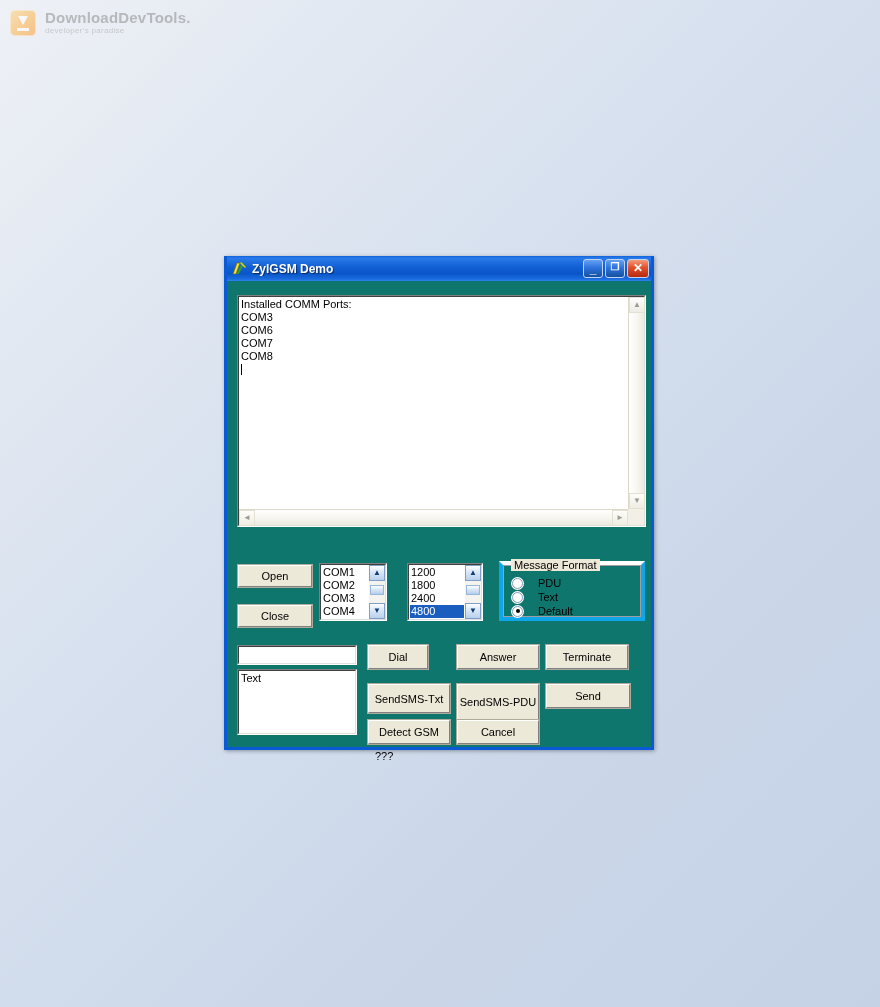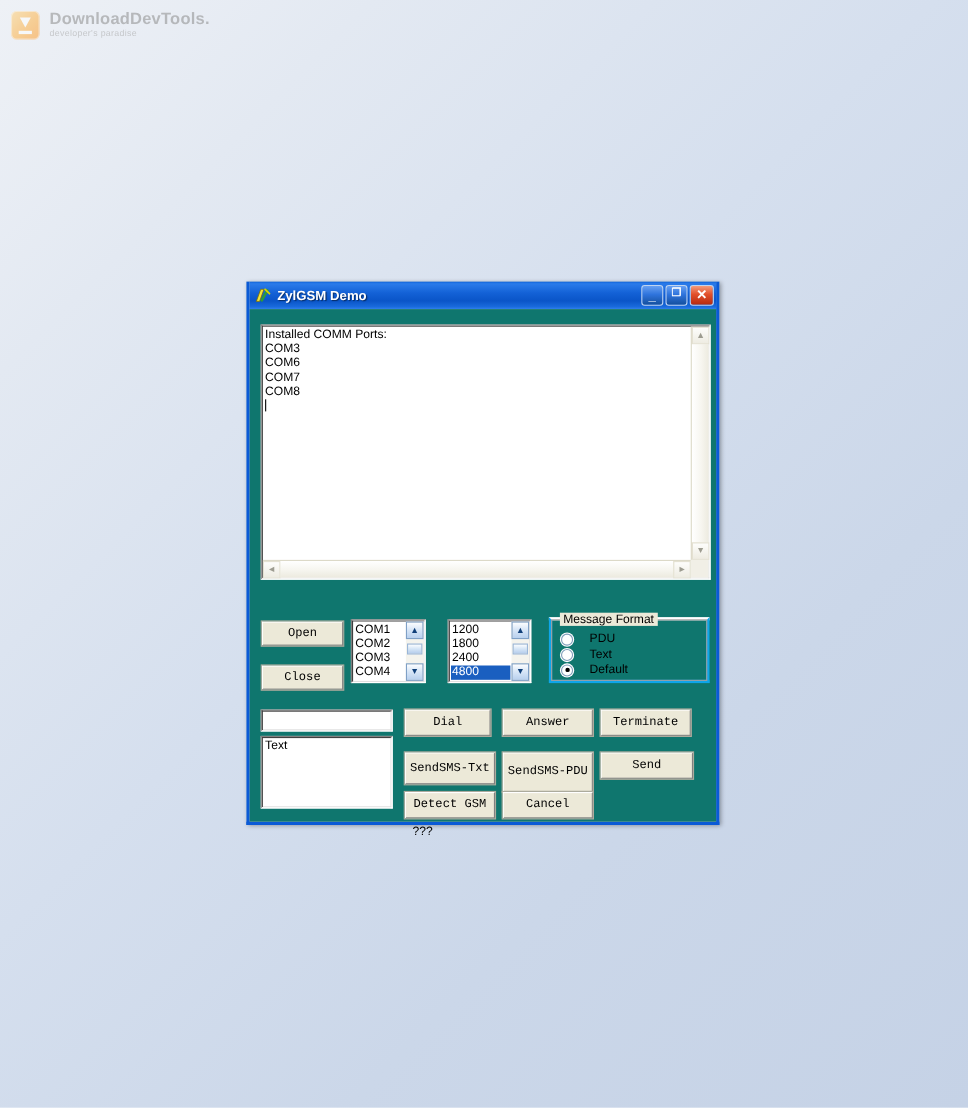--- a/index.html
+++ b/index.html
@@ -145,21 +145,21 @@
     padding: 0;
     height: calc(100% - 25px);
     background: #0f766e;
   }
   .btn {
     background: #ece9d8;
     border: 1px solid;
     border-color: #ffffff #808080 #808080 #ffffff;
     box-shadow: 0 0 0 0 transparent;
     box-sizing: border-box;
-    font-family: Liberation Mono, monospace;
+    font-family: Liberation Sans, sans-serif;
     font-size: 11px;
     color: #000000;
     display: flex;
     align-items: center;
     justify-content: center;
     position: absolute;
     cursor: default;
     outline: 1px solid #acab9d;
     outline-offset: 0px;
   }
@@ -341,21 +341,21 @@
     box-sizing: border-box;
   }
 
   
   .groupbox {
     position: absolute;
     left: 272px;
     top: 280px;
     width: 146px;
     height: 60px;
-    border: 3px solid #0ea5e9;
+    border: 5px solid #0ea5e9;
     border-top-color: #ffffff;
     box-sizing: border-box;
   }
   .groupbox .gb-frame {
     position: absolute;
     inset: -1px;
     border: 1px solid #a0a0a0;
     box-sizing: border-box;
     pointer-events: none;
   }
@@ -448,21 +448,21 @@
     left: 3px;
     top: 2px;
     right: 3px;
     font-size: 11px;
     line-height: 13px;
     color: #000000;
     white-space: pre-wrap;
   }
 
   
-  #dial-button         { left: 141px; top: 364px; width: 78px; height: 24px; }
+  #dial-button         { left: 141px; top: 364px; width: 60px; height: 24px; }
   #answer-button       { left: 230px; top: 364px; width: 82px; height: 24px; }
   #terminate-button    { left: 319px; top: 364px; width: 82px; height: 24px; }
   #sendsms-txt-button  { left: 141px; top: 403px; width: 82px; height: 29px; }
   #sendsms-pdu-button  { left: 230px; top: 403px; width: 82px; height: 36px; }
   #send-button         { left: 319px; top: 403px; width: 84px; height: 24px; }
   #detect-gsm-button   { left: 141px; top: 439px; width: 82px; height: 24px; }
   #cancel-button       { left: 230px; top: 439px; width: 82px; height: 24px; }
 
   #status-label {
     position: absolute;

